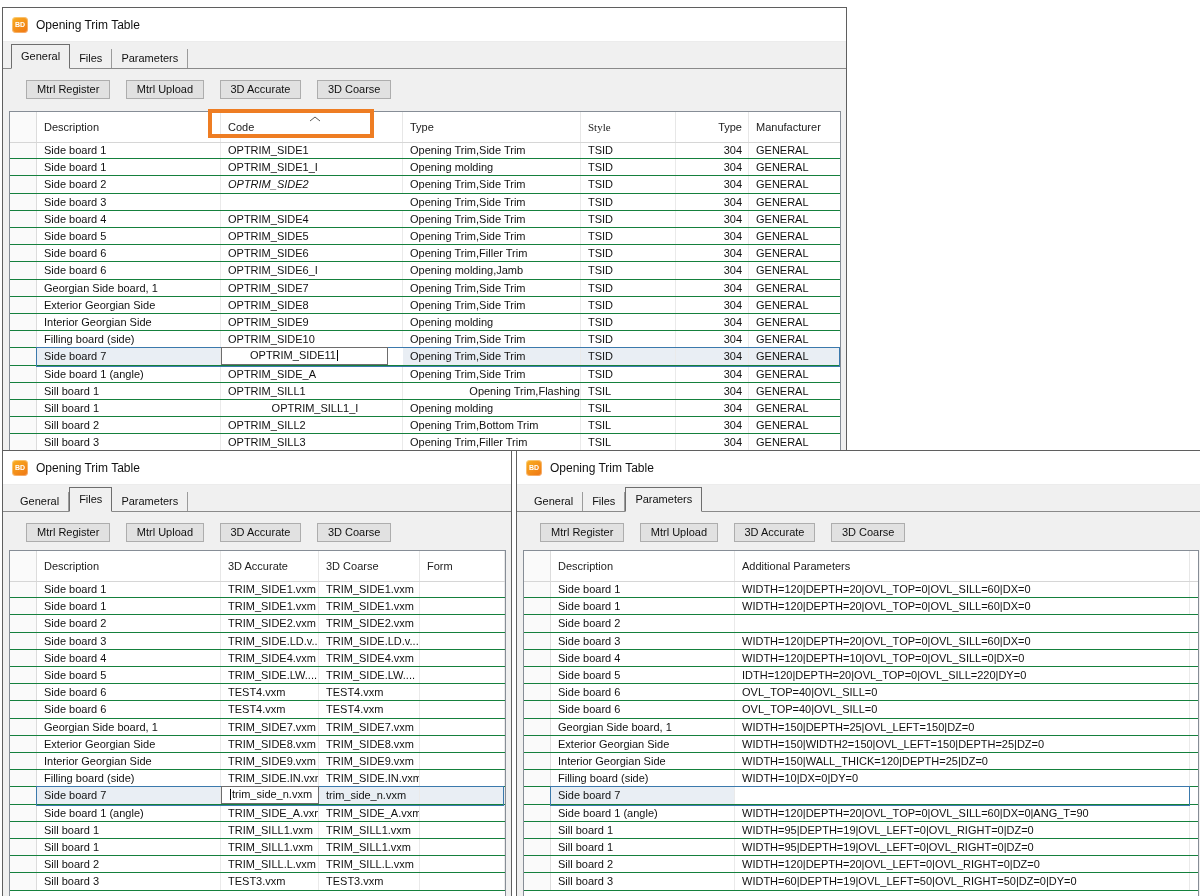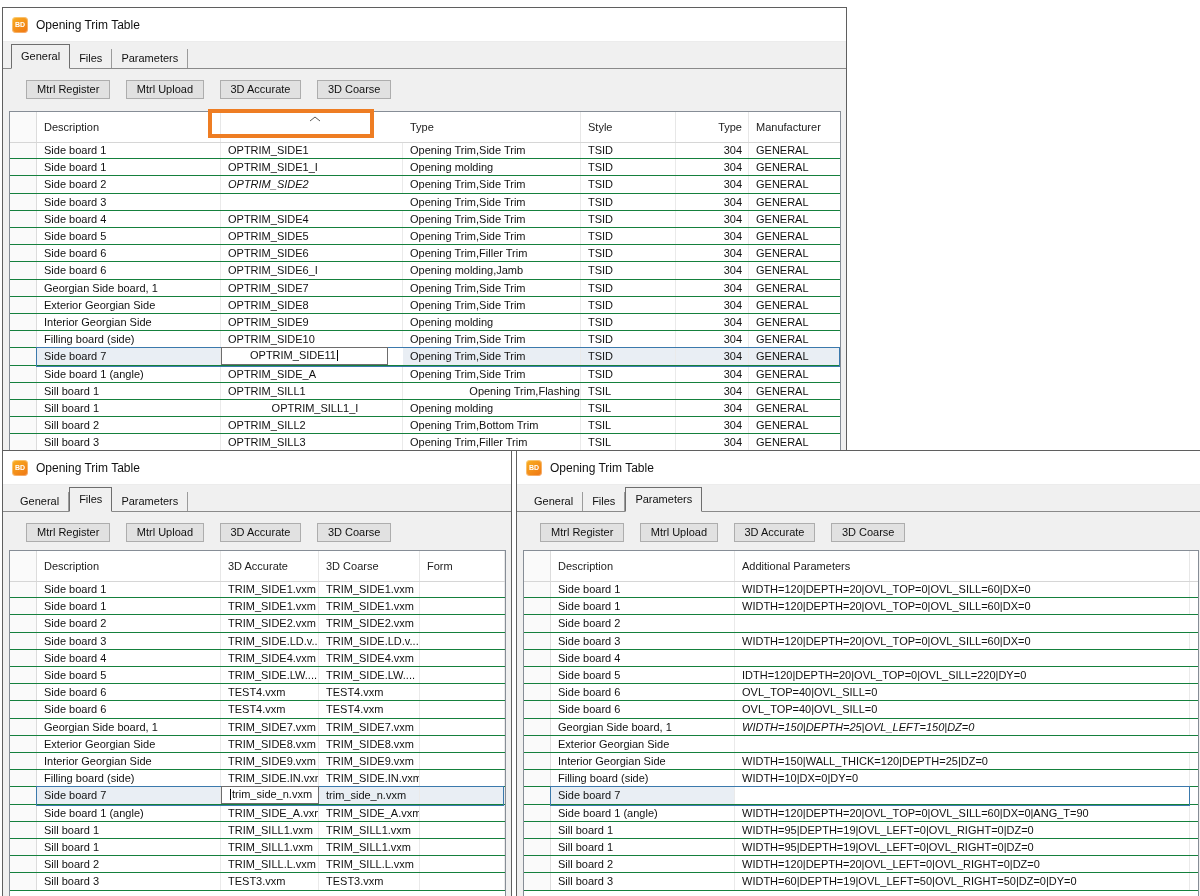--- a/index.html
+++ b/index.html
@@ -63,22 +63,23 @@
   <div class="toolbar">
     <span class="btn">Mtrl Register</span>
     <span class="btn">Mtrl Upload</span>
     <span class="btn">3D Accurate</span>
     <span class="btn">3D Coarse</span>
   </div>
   <div class="grid" id="grid-general">
     <div class="ghead">
         <div class="gh-cell selhead" style="left: 0px; width: 27px;"></div>
         <div class="gh-cell" style="left: 27px; width: 184px;">Description</div>
+        <div class="gh-cell" style="left: 211px; width: 182px;">Code</div>
         <div class="gh-cell" style="left: 393px; width: 178px;">Type</div>
-        <div class="gh-cell" style="left: 571px; width: 95px;">Style</div>
+        <div class="gh-cell" style="left: 571px; width: 95px; font-family: Liberation Serif, serif;">Style</div>
         <div class="gh-cell right" style="left: 666px; width: 73px;">Type</div>
         <div class="gh-cell" style="left: 739px; width: 92px;">Manufacturer</div>
       </div>
     <div class="grows">
         <div class="grow" style="top: 30px; height: 17.2px;">
           <div class="gcell selcol" style="left: 0px; width: 27px;"></div>
           <div class="gcell" style="left: 27px; width: 184px;">Side board 1</div>
           <div class="gcell" style="left: 211px; width: 182px;">OPTRIM_SIDE1</div>
           <div class="gcell" style="left: 393px; width: 178px;">Opening Trim,Side Trim</div>
           <div class="gcell" style="left: 571px; width: 95px;">TSID</div>
@@ -444,44 +445,46 @@
           <div class="gcell" style="left: 27px; width: 184px;">Side board 2</div>
         </div>
         <div class="grow" style="top: 81.6px; height: 17.2px;">
           <div class="gcell selcol" style="left: 0px; width: 27px;"></div>
           <div class="gcell" style="left: 27px; width: 184px;">Side board 3</div>
           <div class="gcell" style="left: 211px; width: 455px;">WIDTH=120|DEPTH=20|OVL_TOP=0|OVL_SILL=60|DX=0</div>
         </div>
         <div class="grow" style="top: 98.8px; height: 17.2px;">
           <div class="gcell selcol" style="left: 0px; width: 27px;"></div>
           <div class="gcell" style="left: 27px; width: 184px;">Side board 4</div>
+          <div class="gcell" style="left: 211px; width: 455px;">WIDTH=120|DEPTH=10|OVL_TOP=0|OVL_SILL=0|DX=0</div>
         </div>
         <div class="grow" style="top: 116px; height: 17.2px;">
           <div class="gcell selcol" style="left: 0px; width: 27px;"></div>
           <div class="gcell" style="left: 27px; width: 184px;">Side board 5</div>
           <div class="gcell" style="left: 211px; width: 455px;">IDTH=120|DEPTH=20|OVL_TOP=0|OVL_SILL=220|DY=0</div>
         </div>
         <div class="grow" style="top: 133.2px; height: 17.2px;">
           <div class="gcell selcol" style="left: 0px; width: 27px;"></div>
           <div class="gcell" style="left: 27px; width: 184px;">Side board 6</div>
           <div class="gcell" style="left: 211px; width: 455px;">OVL_TOP=40|OVL_SILL=0</div>
         </div>
         <div class="grow" style="top: 150.4px; height: 17.2px;">
           <div class="gcell selcol" style="left: 0px; width: 27px;"></div>
           <div class="gcell" style="left: 27px; width: 184px;">Side board 6</div>
           <div class="gcell" style="left: 211px; width: 455px;">OVL_TOP=40|OVL_SILL=0</div>
         </div>
         <div class="grow" style="top: 167.6px; height: 17.2px;">
           <div class="gcell selcol" style="left: 0px; width: 27px;"></div>
           <div class="gcell" style="left: 27px; width: 184px;">Georgian Side board, 1</div>
-          <div class="gcell" style="left: 211px; width: 455px; font-style: italic;">WIDTH=150|DEPTH=25|OVL_LEFT=150|DZ=0</div>
+          <div class="gcell" style="left: 211px; width: 455px;">WIDTH=150|DEPTH=25|OVL_LEFT=150|DZ=0</div>
         </div>
         <div class="grow" style="top: 184.8px; height: 17.2px;">
           <div class="gcell selcol" style="left: 0px; width: 27px;"></div>
           <div class="gcell" style="left: 27px; width: 184px;">Exterior Georgian Side</div>
+          <div class="gcell" style="left: 211px; width: 455px;">WIDTH=150|WIDTH2=150|OVL_LEFT=150|DEPTH=25|DZ=0</div>
         </div>
         <div class="grow" style="top: 202px; height: 17.2px;">
           <div class="gcell selcol" style="left: 0px; width: 27px;"></div>
           <div class="gcell" style="left: 27px; width: 184px;">Interior Georgian Side</div>
           <div class="gcell" style="left: 211px; width: 455px;">WIDTH=150|WALL_THICK=120|DEPTH=25|DZ=0</div>
         </div>
         <div class="grow" style="top: 219.2px; height: 17.2px;">
           <div class="gcell selcol" style="left: 0px; width: 27px;"></div>
           <div class="gcell" style="left: 27px; width: 184px;">Filling board (side)</div>
           <div class="gcell" style="left: 211px; width: 455px;">WIDTH=10|DX=0|DY=0</div>

